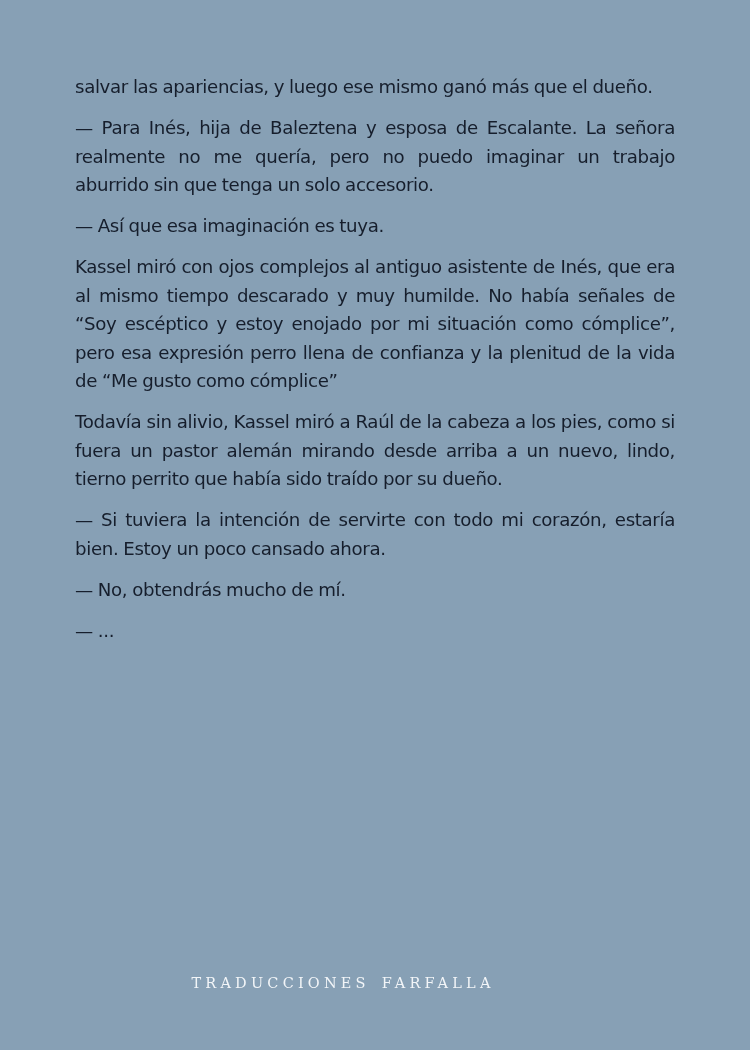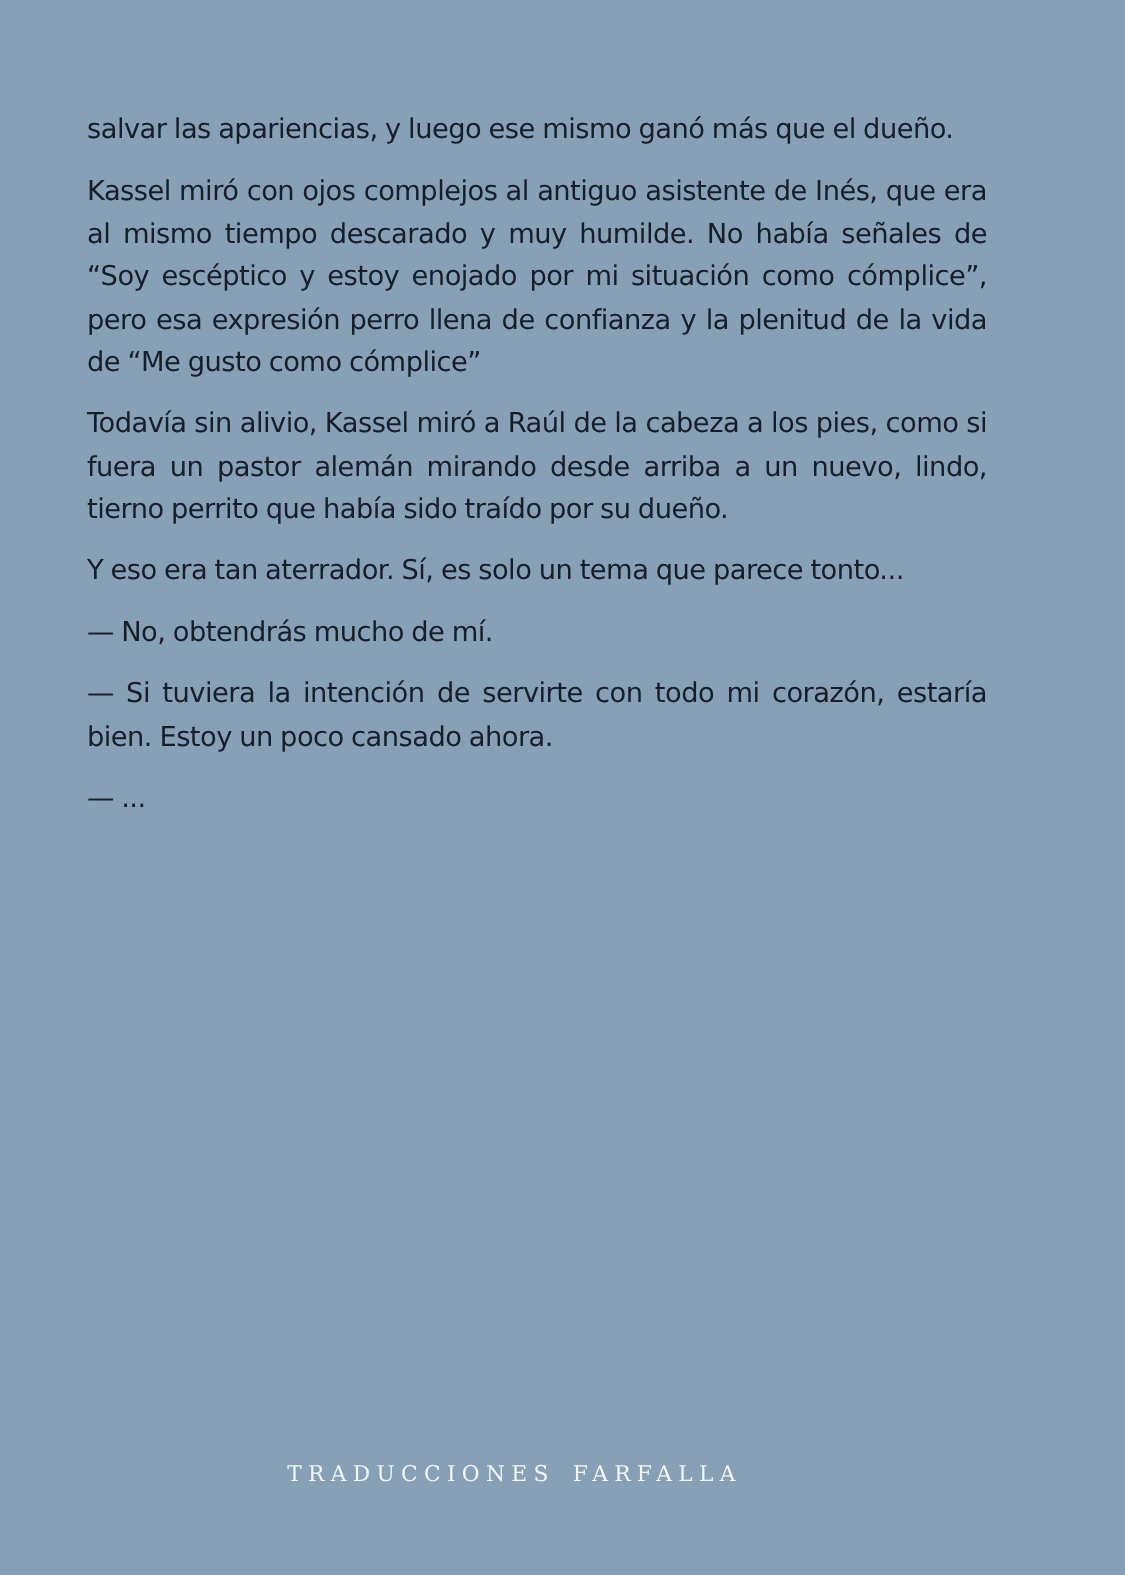--- a/index.html
+++ b/index.html
@@ -8,21 +8,21 @@
     }
     body {
       width: 750px;
       height: 1050px;
       background: #87a0b5;
       position: relative;
       overflow: hidden;
     }
     .page-body {
       position: absolute;
-      left: 58px;
+      left: 75px;
       top: 73px;
       width: 600px;
     }
     .para {
       font-family: "DejaVu Sans", sans-serif;
       font-size: 18.2px;
       line-height: 28.5px;
       color: #161e2c;
       text-align: justify;
       margin: 0 0 12.5px 0;
@@ -43,23 +43,24 @@
     .footer .word-gap {
       display: inline-block;
       width: 12px;
     }
   </style>
 </head>
 <body>
 
 <div class="page-body">
   <p class="para">salvar las apariencias, y luego ese mismo ganó más que el dueño.</p>
+  <p class="para">— Para Inés, hija de Baleztena y esposa de Escalante. La señora realmente no me quería, pero no puedo imaginar un trabajo aburrido sin que tenga un solo accesorio.</p>
+  <p class="para">— Así que esa imaginación es tuya.</p>
   <p class="para">Kassel miró con ojos complejos al antiguo asistente de Inés, que era al mismo tiempo descarado y muy humilde. No había señales de “Soy escéptico y estoy enojado por mi situación como cómplice”, pero esa expresión perro llena de confianza y la plenitud de la vida de “Me gusto como cómplice”</p>
   <p class="para">Todavía sin alivio, Kassel miró a Raúl de la cabeza a los pies, como si fuera un pastor alemán mirando desde arriba a un nuevo, lindo, tierno perrito que había sido traído por su dueño.</p>
-  <p class="para">Y eso era tan aterrador. Sí, es solo un tema que parece tonto...</p>
+  <p class="para">— Si tuviera la intención de servirte con todo mi corazón, estaría bien. Estoy un poco cansado ahora.</p>
   <p class="para">— No, obtendrás mucho de mí.</p>
-  <p class="para">— Si tuviera la intención de servirte con todo mi corazón, estaría bien. Estoy un poco cansado ahora.</p>
   <p class="para">— ...</p>
 </div>
 
 <div class="footer">
   <span>TRADUCCIONES</span><span class="word-gap"></span><span>FARFALLA</span>
 </div>
 
 </body></html>

